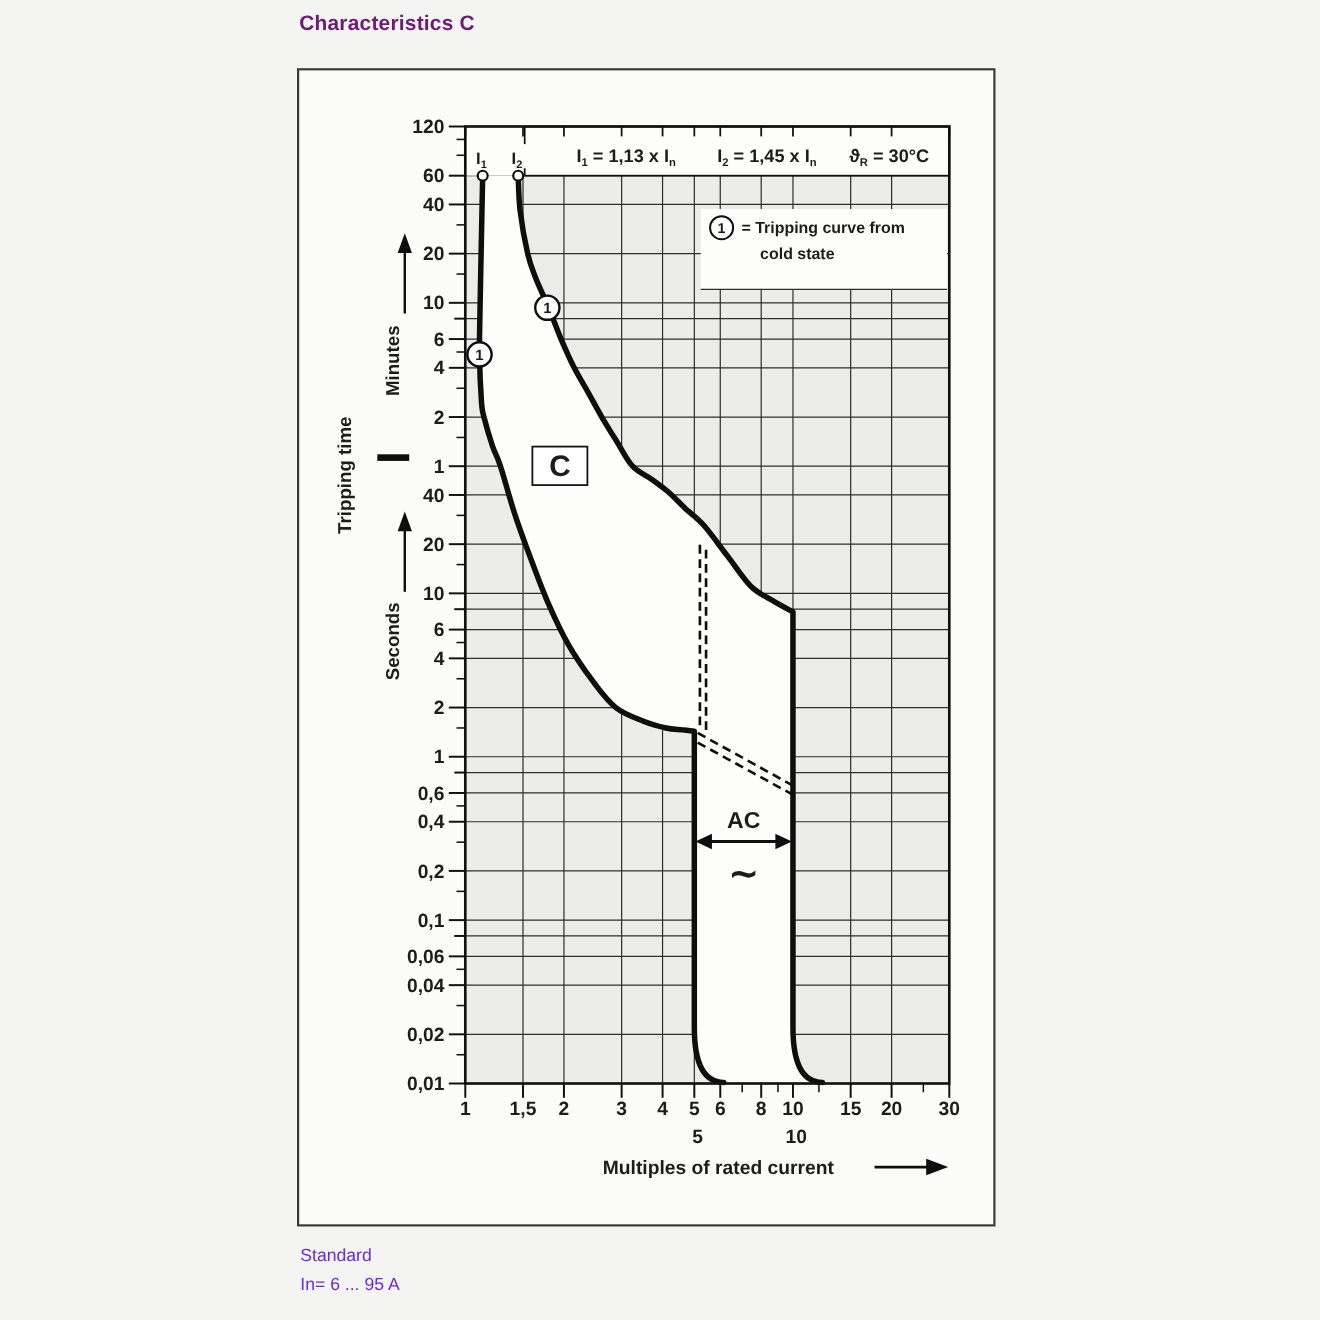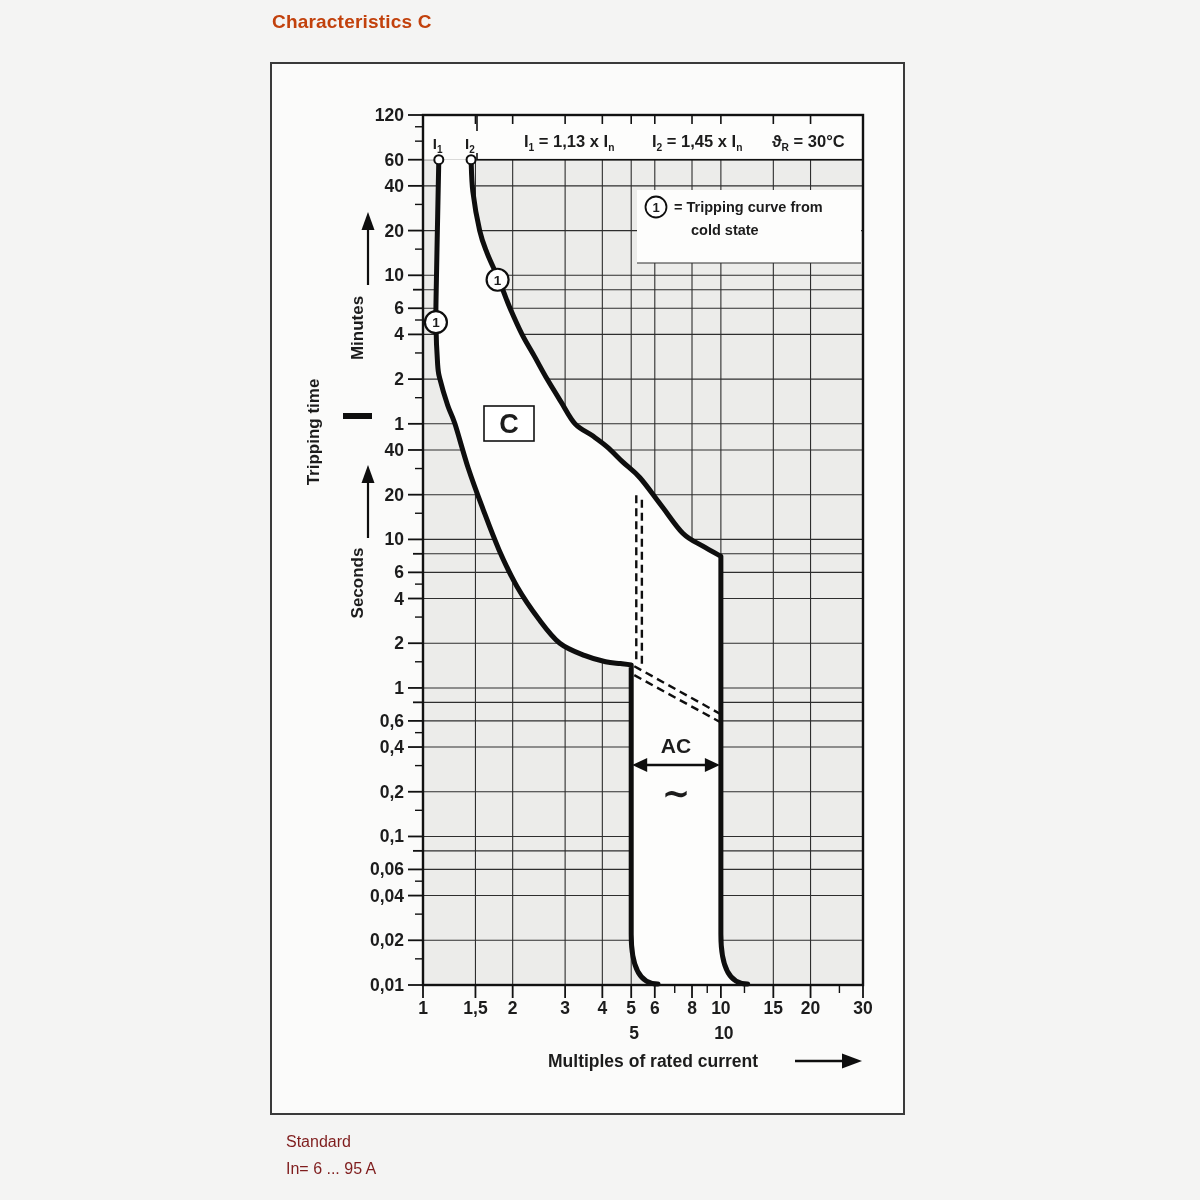--- a/index.html
+++ b/index.html
@@ -4,27 +4,27 @@
 <style>
   html,body{margin:0;padding:0;}
   body{
     width:1200px;height:1200px;position:relative;
     background:#f4f4f3;
     font-family:"Liberation Sans","DejaVu Sans",sans-serif;
     color:#1c1c1c;
   }
   .page-title{
     position:absolute;left:272px;top:11px;
-    font-size:19px;font-weight:700;color:#c2410c;letter-spacing:.2px;
+    font-size:19px;font-weight:700;color:#701a75;letter-spacing:.2px;
   }
   .figure{
     position:absolute;left:270px;top:62px;width:631px;height:1049px;
     background:#fbfbfa;border:2px solid #3a3a3a;
   }
-  .footer{position:absolute;left:273px;font-size:16px;color:#7f1d1d;margin-left:13px;}
+  .footer{position:absolute;left:273px;font-size:16px;color:#6d28d9;}
   #footer1{top:1133px;}
   #footer2{top:1160px;}
   svg{position:absolute;left:0;top:0;}
   text{fill:#1c1c1c;}
 </style>
 </head>
 <body>
 
 <div class="page-title">Characteristics C</div>
 

